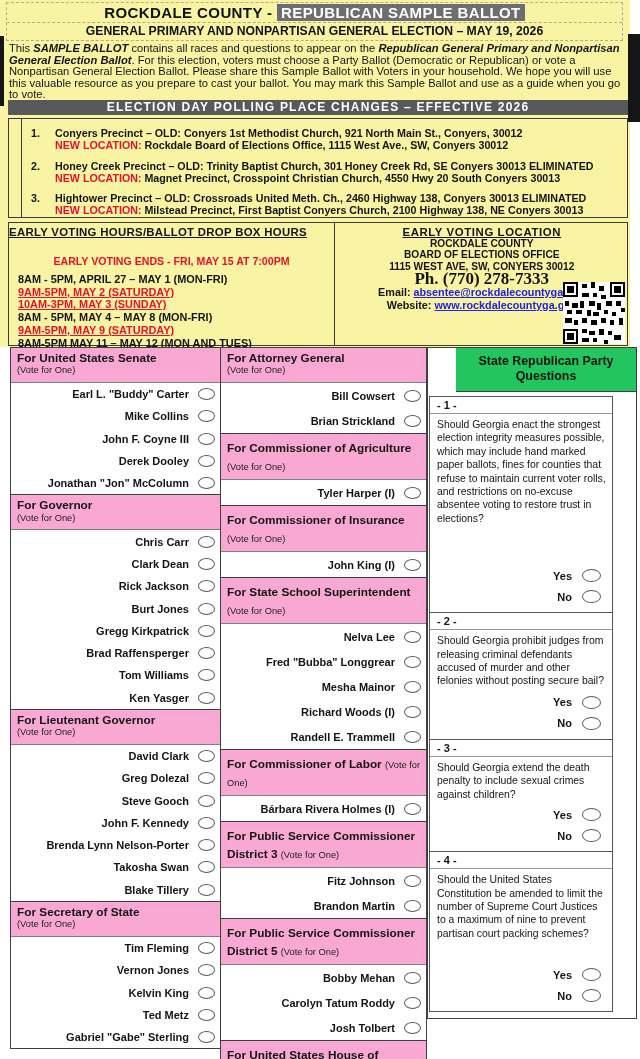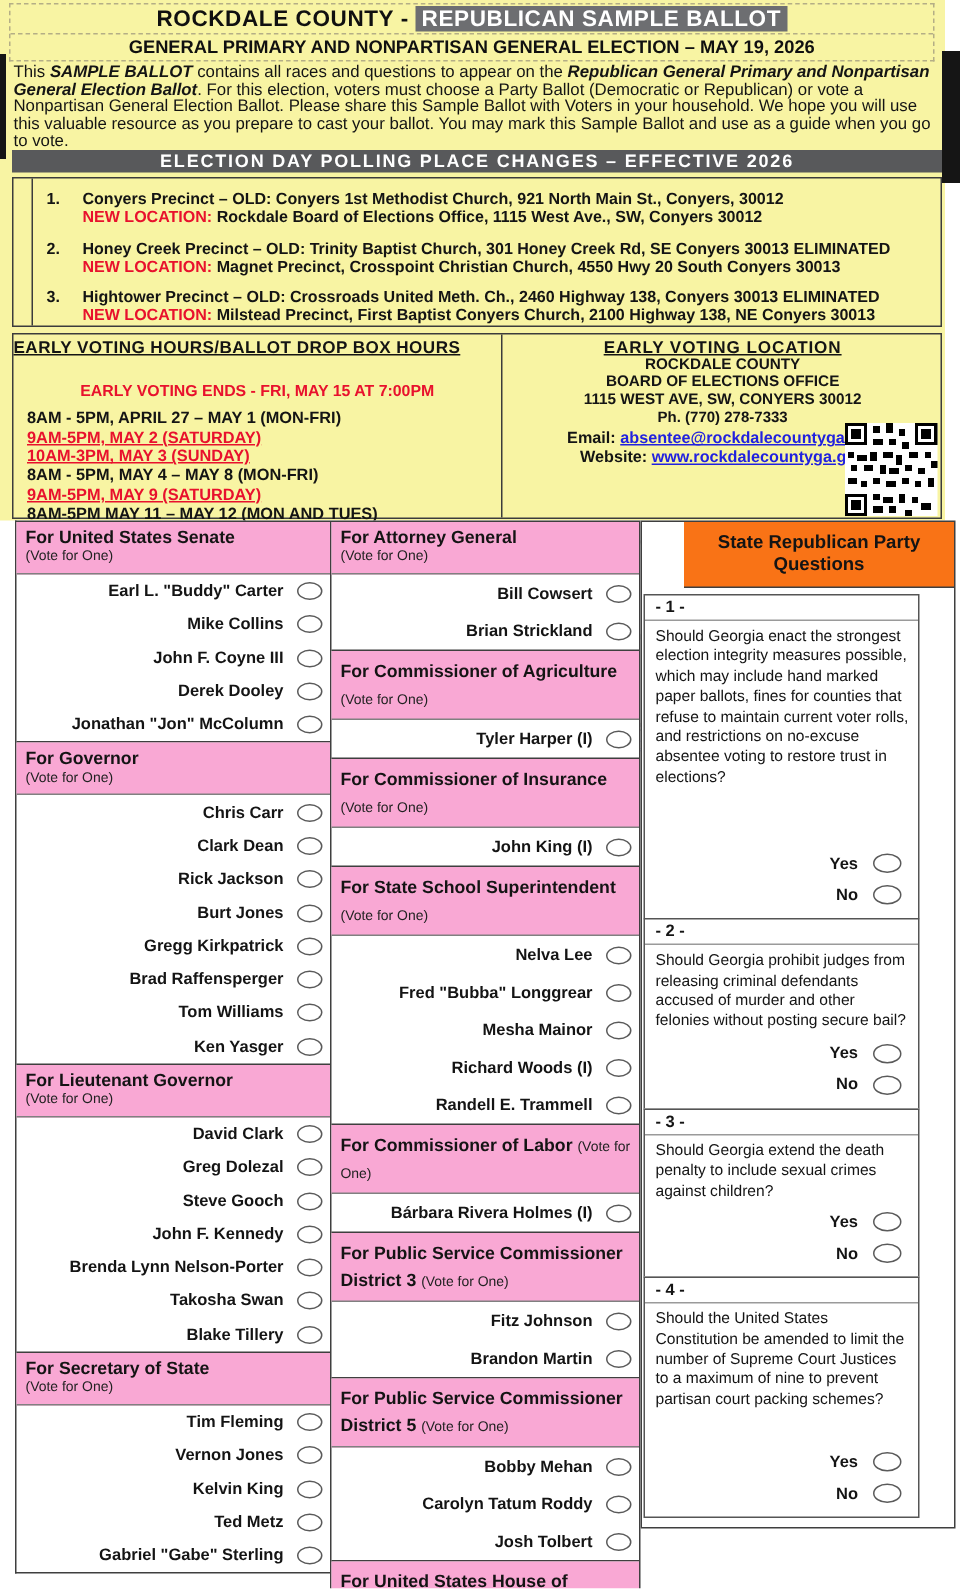--- a/index.html
+++ b/index.html
@@ -33,21 +33,21 @@
   .ev-left { position:absolute; left:0; top:0; width:326px; height:100%; border-right:1.5px solid #3c3c3c; }
   .ev-title { text-align:left; font-weight:bold; font-size:11.4px; text-decoration:underline; letter-spacing:.3px; margin-top:3px; color:#141414; }
   .ev-ends { text-align:center; color:#e8112d; font-weight:bold; font-size:10.6px; margin-top:17px; }
   .ev-lines { margin:6px 0 0 9px; font-size:10.9px; font-weight:bold; line-height:12.7px; color:#141414; }
   .ru { color:#e8112d; text-decoration:underline; }
   .ext { font-style:italic; font-size:9px; }
 
   .ev-right { position:absolute; left:327.5px; top:0; right:0; height:100%; text-align:center; color:#141414; }
   .evr-title { font-weight:bold; font-size:11.4px; text-decoration:underline; letter-spacing:.6px; margin-top:3px; }
   .evr-line { font-weight:bold; font-size:10.2px; line-height:11.4px; }
-  .evr-phone { font-weight:bold; font-size:10px; line-height:14px; }
+  .evr-phone { font-weight:bold; font-size:17px; line-height:14px;font-family:Liberation Serif, serif; }
   .evr-weblines { font-weight:bold; font-size:10.8px; line-height:12.4px; }
   .link { color:#2121df; text-decoration:underline; font-weight:bold; cursor:pointer; }
   .chk-list { text-align:left; margin:1px 0 0 5px; }
   .chk-row { font-weight:bold; font-size:10.4px; line-height:11.9px;margin-top:48px; }
   .chk { margin-right:2px; font-size:10.5px; }
   .log-line { text-align:left; margin-left:5px; font-weight:bold; font-size:10.4px; line-height:12px; }
   .log-link { color:#2121df; text-decoration:underline; font-weight:normal; cursor:pointer; }
   .qr { position:absolute; right:2px; bottom:1px; width:62px; height:62px; }
 
   
@@ -60,21 +60,21 @@
   .sec-h { background:#f9a8d4; border-bottom:1px solid #808080; padding:4px 5px 5px 6px; min-height:35px; }
   .section { border-top:1.5px solid #3f3f3f; }
   .section:first-child { border-top:none; }
   .sec-title { font-size:11.8px; font-weight:bold; line-height:13.2px; color:#141414; }
   .sec-vote { font-size:9.3px; color:#222; line-height:11px; }
   .cand-row { height:22.3px; display:flex; align-items:center; justify-content:flex-end; padding-right:5px; }
   .bcol2 .cand-row { height:25px; }
   .cand-name { font-size:11px; font-weight:bold; color:#141414; white-space:nowrap; }
   .oval { flex:none; width:17px; height:12px; border:1.3px solid #5a5a5a; border-radius:50%; margin-left:9px; background:#fff; }
 
-  .q-title-h { background:#f97316; border-bottom:1.5px solid #3f3f3f; text-align:center; font-weight:bold; font-size:12.4px; line-height:15px; padding:6px 4px 7px; color:#141414;margin-left:28px; }
+  .q-title-h { background:#22c55e; border-bottom:1.5px solid #3f3f3f; text-align:center; font-weight:bold; font-size:12.4px; line-height:15px; padding:6px 4px 7px; color:#141414;margin-left:28px; }
   .q-wrap { padding:5px 23px 6px 1px; }
   .q-box { border:1.2px solid #555; margin-top:-1px; background:#fff; }
   .q-num { font-weight:bold; font-size:11px; padding:2px 0 2px 7px; border-bottom:1px solid #9a9a9a; color:#141414; }
   .q-text { font-size:10.4px; line-height:13.4px; padding:4px 4px 2px 7px; color:#141414; }
   .q-choice { display:flex; align-items:center; justify-content:flex-end; height:21px; padding-right:11px; font-weight:bold; font-size:11px; color:#141414; }
   .q-choice .oval { width:19px; height:13px; margin-left:10px; }
   .q-box .q-choice:last-child { margin-bottom:5px; }
 </style>
 </head>
 <body>

